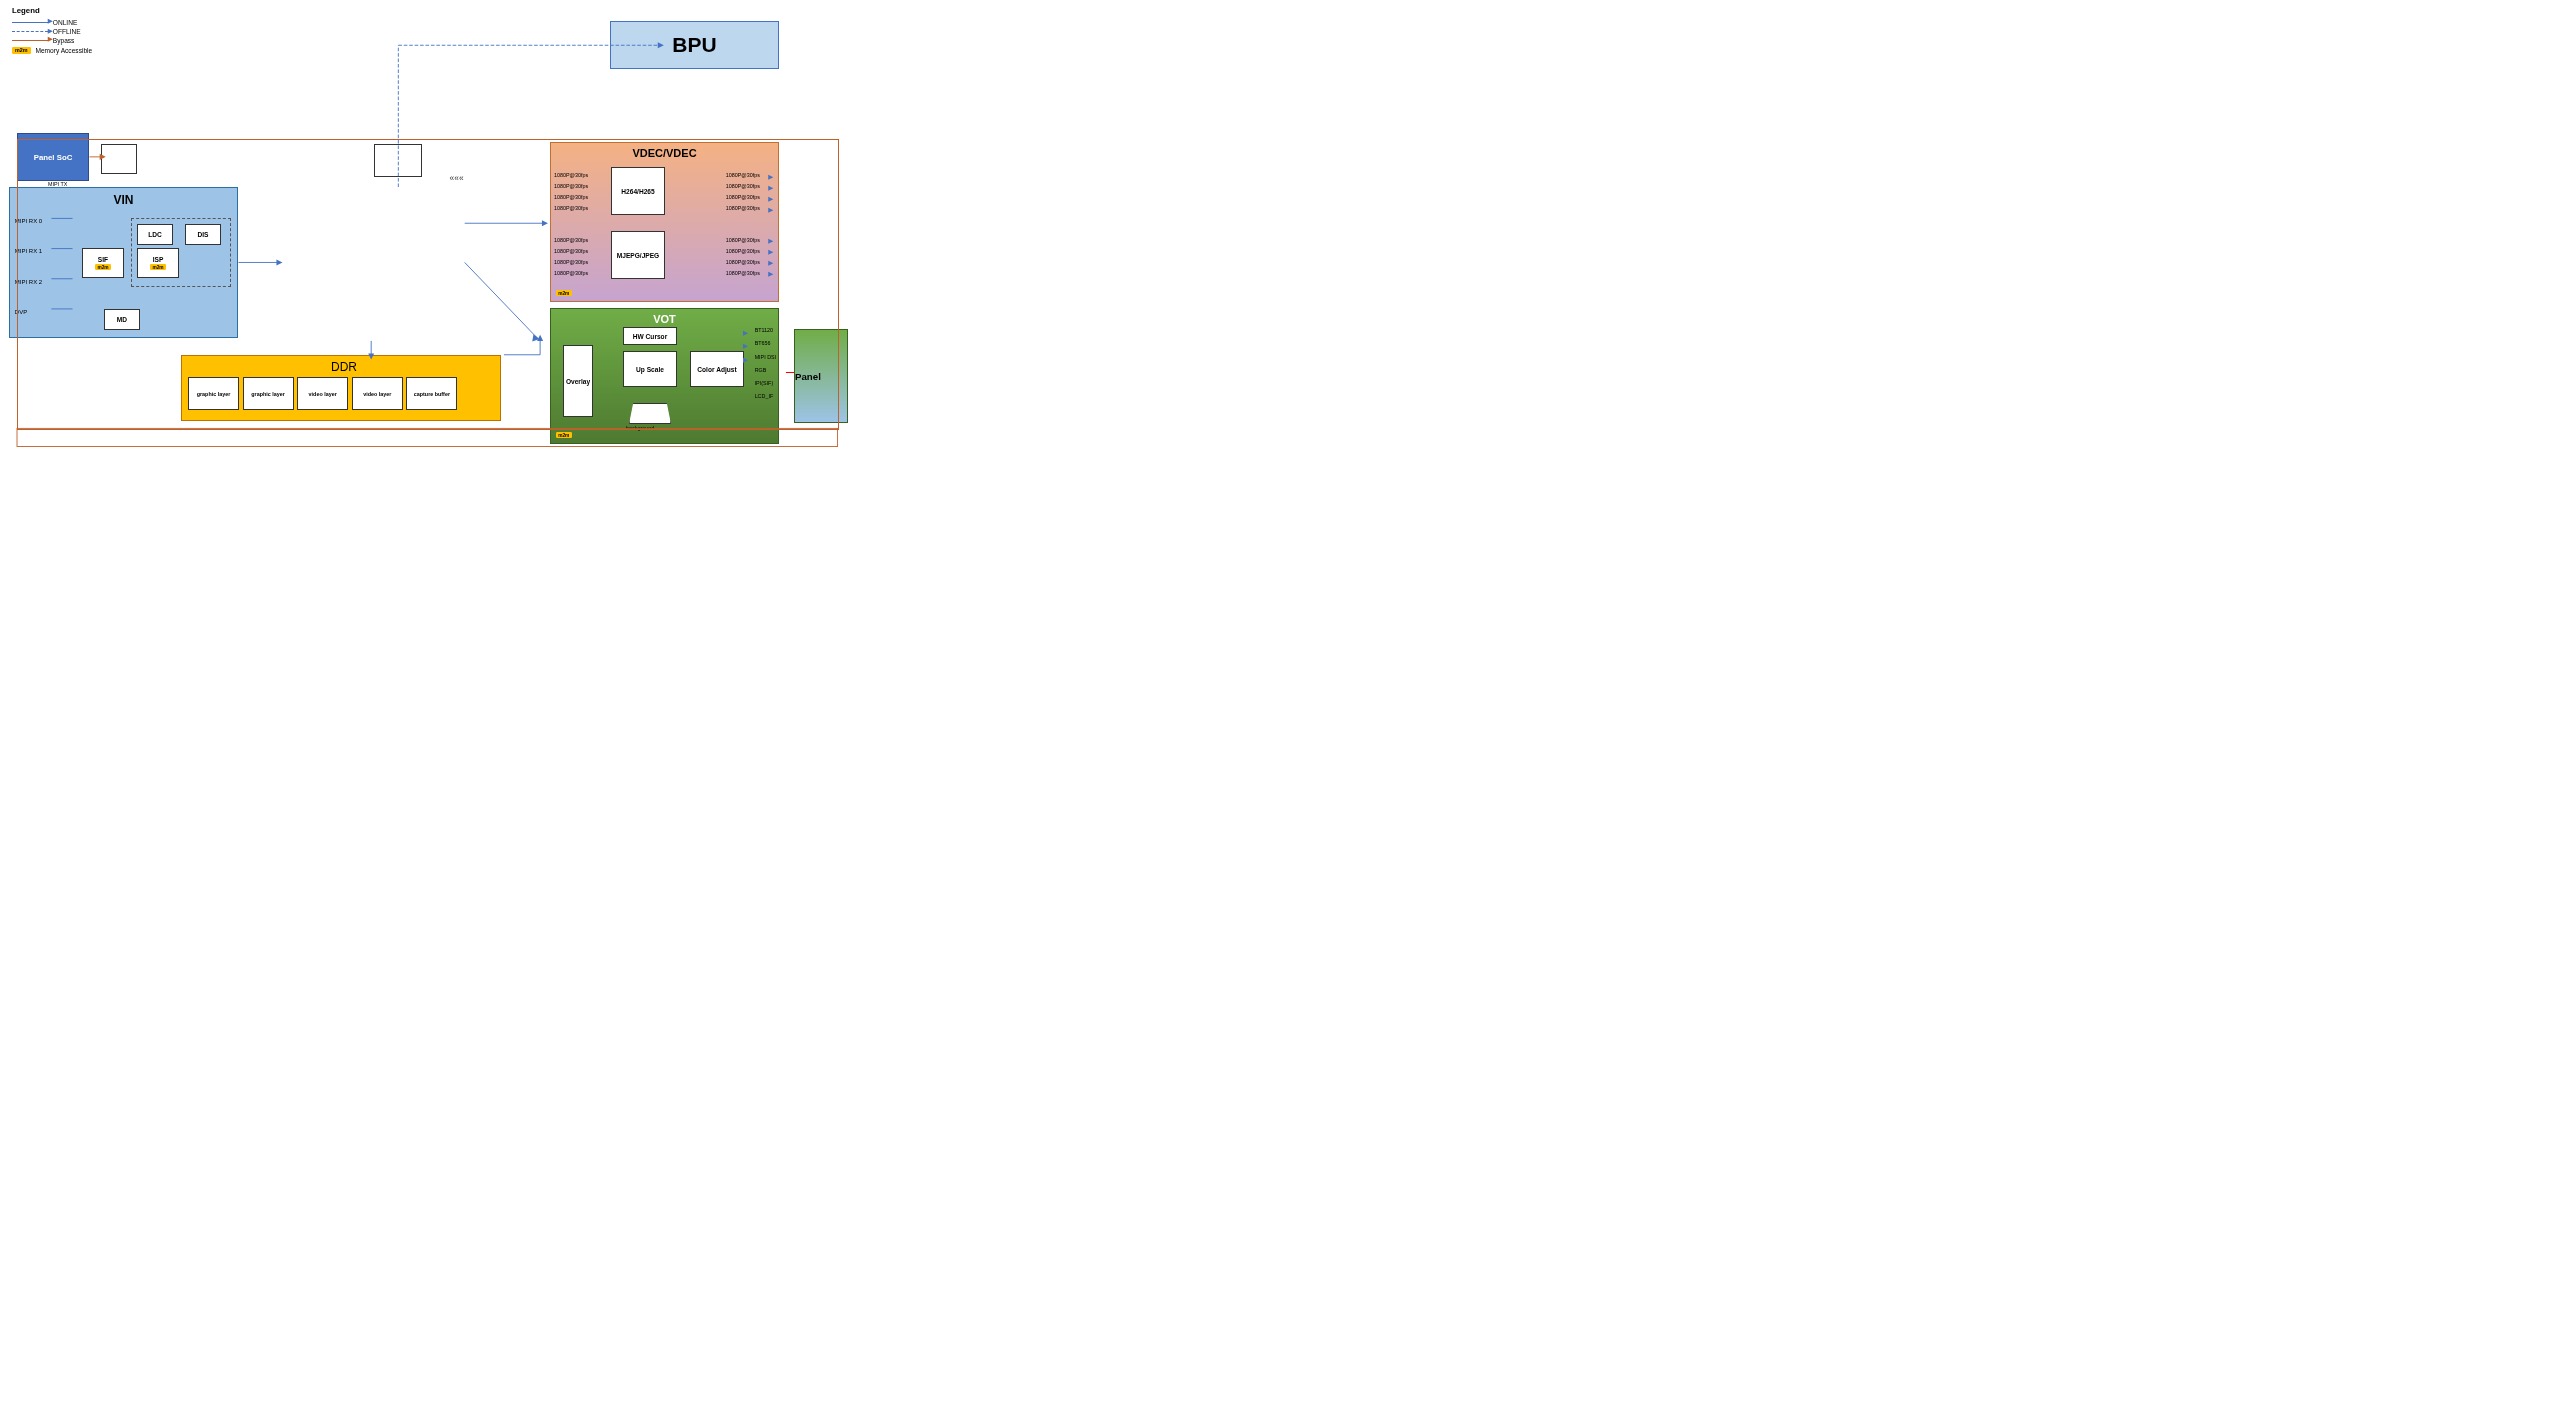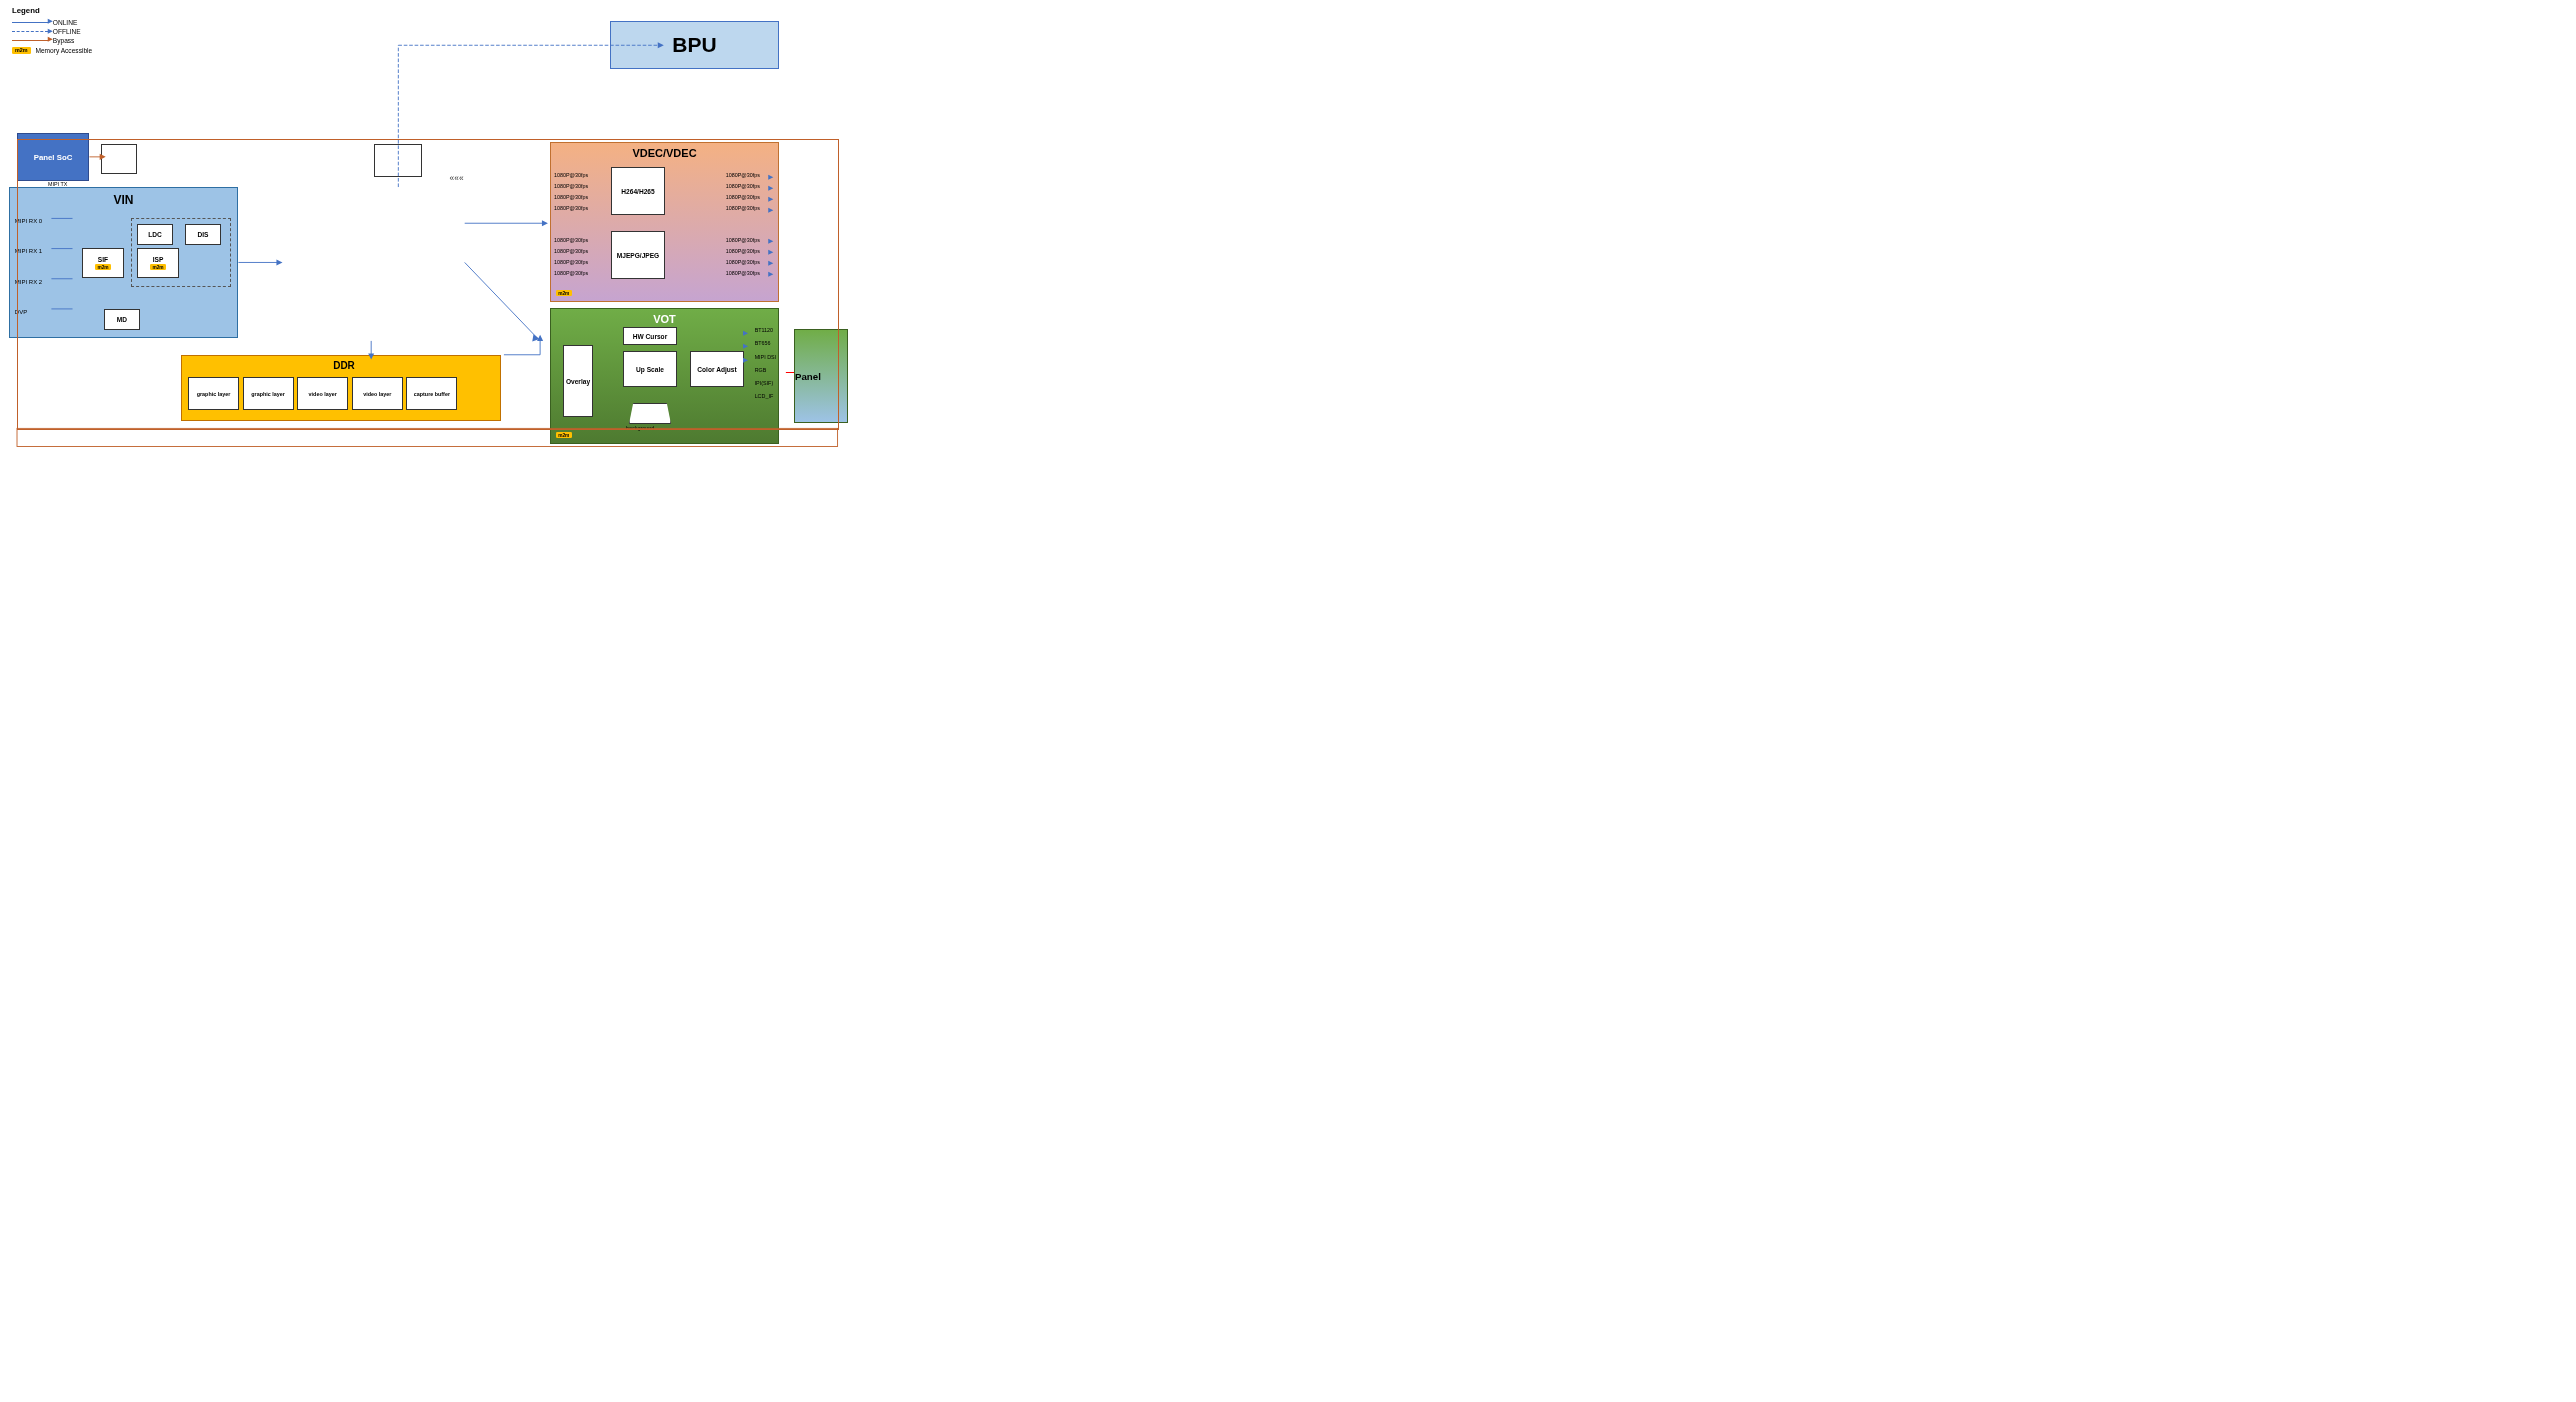--- a/index.html
+++ b/index.html
@@ -125,22 +125,22 @@
       width: 320px;
       height: 66px;
       background: #ffc000;
       border: 1.2px solid #c07000;
     }
     .ddr-title {
       position: absolute;
       top: 3.6px;
       left: 50%;
       transform: translateX(-50%);
-      font-size: 10px;
-      font-weight: bold;
+      font-size: 12px;
+      font-weight: normal;
       padding-left: 6px;
     }
 
     
     .venc-outer {
       position: absolute;
       top: 142px;
       right: 78px;
       width: 229px;
       height: 160px;

